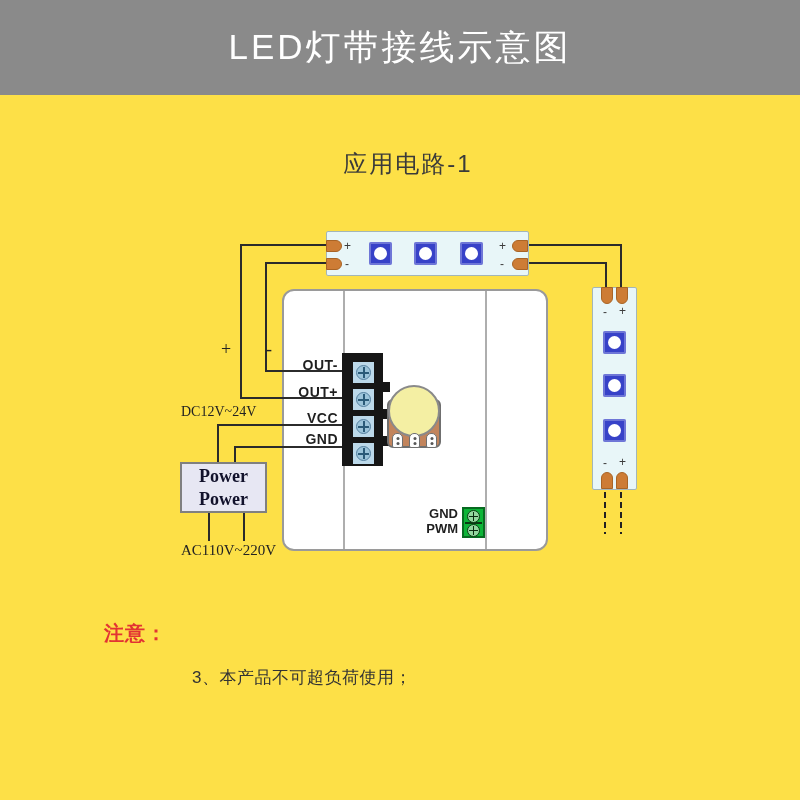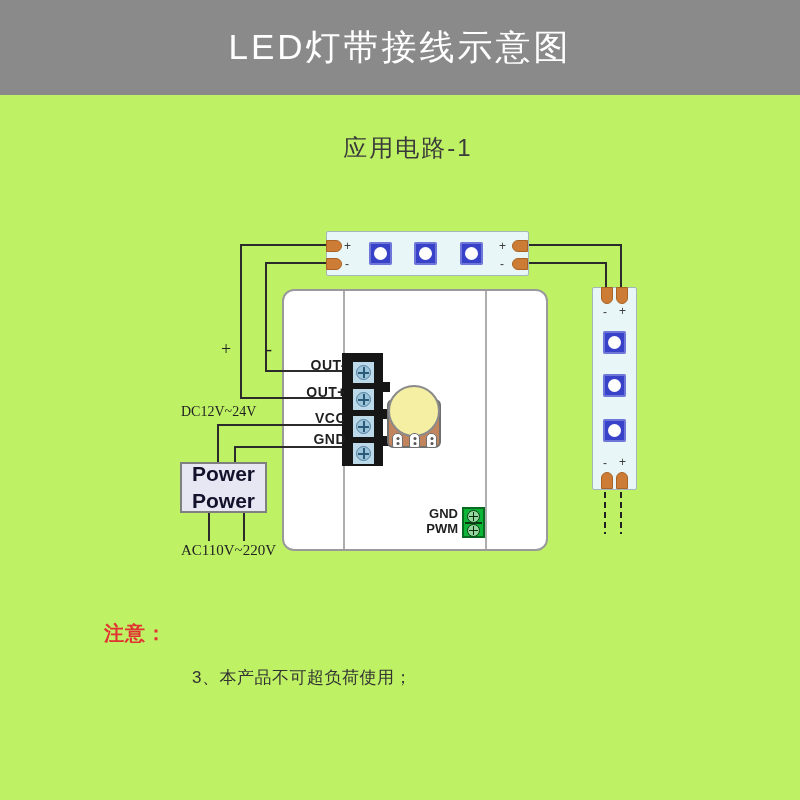--- a/index.html
+++ b/index.html
@@ -1,24 +1,24 @@
 <!DOCTYPE html>
 <html style="--header_bg: #8a8a8a; --strip_bg: #e8f6f8; --strip_border: #a3b6b8; --pad: #cd7c35; --pad_border: #a96425; --led_blue: #3742c8; --wire: #2b2b2b; --box_border: #9a9a9a; --block_black: #161616; --screw_bg: #bcd9ea; --screw_circle: #9cc4da; --pot_base: #c2845c; --pot_knob: #f4efa3; --green: #0db437; --green_border: #076b20; --ps_bg: #e7e7f3; --note_red: #e23333; --text_dark: #333333;"><head>
 <meta charset="utf-8">
 <style>
   html,body{margin:0;padding:0;background:#fff;}
-  .page{position:relative;width:800px;height:800px;background:#bef264;overflow:hidden;
+  .page{position:relative;width:800px;height:800px;background:#fde047;overflow:hidden;
         font-family:"Liberation Sans","DejaVu Sans",sans-serif;}
 
   
   .banner{position:absolute;left:0;top:0;width:800px;height:95px;
           background:var(--header_bg,#8a8a8a);display:flex;align-items:center;justify-content:center;}
   .banner h1{margin:0;font-size:35px;font-weight:normal;color:#fff;letter-spacing:3px;}
 
-  .dtitle{position:absolute;left:0;top:132px;width:100%;text-align:center;text-indent:16px;
+  .dtitle{position:absolute;left:0;top:148px;width:100%;text-align:center;text-indent:16px;
           font-size:24px;color:#3a3a3a;letter-spacing:2px;}
 
   
   .wire{position:absolute;background:var(--wire,#2b2b2b);z-index:2;}
   .hw{height:2px;} .vw{width:2px;}
   .dash{position:absolute;width:2px;z-index:2;
         background:repeating-linear-gradient(to bottom,#222 0 6px,transparent 6px 10px);}
 
   
   .strip{position:absolute;background:var(--strip_bg,#e8f6f8);
@@ -37,21 +37,21 @@
   
   .tblock{position:absolute;left:342px;top:353px;width:41px;height:113px;
           background:var(--block_black,#161616);z-index:3;}
   .tab{position:absolute;width:7px;height:10px;background:var(--block_black,#161616);z-index:3;}
   .screw{position:absolute;left:11px;width:21px;height:21px;background:var(--screw_bg,#bcd9ea);
          display:flex;align-items:center;justify-content:center;}
   .screw i{display:block;position:relative;width:15px;height:15px;border-radius:50%;
            background:var(--screw_circle,#9cc4da);border:1px solid #55809f;box-sizing:border-box;}
   .screw i::before{content:"";position:absolute;left:1px;right:1px;top:50%;height:2px;margin-top:-1px;background:#2a5a78;}
   .screw i::after{content:"";position:absolute;top:1px;bottom:1px;left:50%;width:2px;margin-left:-1px;background:#2a5a78;}
-  .tlabel{position:absolute;left:286px;width:60px;text-align:right;font-weight:bold;font-size:14px;
+  .tlabel{position:absolute;left:278px;width:60px;text-align:right;font-weight:bold;font-size:14px;
           color:#1f1f1f;z-index:3;letter-spacing:.5px;}
 
   
   .pot-base{position:absolute;left:387px;top:399px;width:54px;height:49px;background:var(--pot_base,#c2845c);
             border:2px solid #6f6f6f;border-radius:6px;box-sizing:border-box;z-index:3;}
   .pot-knob{position:absolute;left:388px;top:385px;width:52px;height:52px;border-radius:50%;
             background:var(--pot_knob,#f4efa3);border:2px solid #8a8a8a;box-sizing:border-box;z-index:4;}
   .pin{position:absolute;top:433px;width:11px;height:15px;background:#fdfdfd;border:1px solid #6f6f6f;
        border-radius:5px 5px 2px 2px;box-sizing:border-box;z-index:5;}
   .pin::before,.pin::after{content:"";position:absolute;left:50%;transform:translateX(-50%);
@@ -66,21 +66,21 @@
           border:1px solid #0a3a12;box-sizing:border-box;}
   .gscrew::before{content:"";position:absolute;left:1px;right:1px;top:50%;height:1.5px;margin-top:-0.75px;background:#0a2a10;}
   .gscrew::after{content:"";position:absolute;top:1px;bottom:1px;left:50%;width:1.5px;margin-left:-0.75px;background:#0a2a10;}
   .glabel{position:absolute;left:424px;width:34px;text-align:right;font-weight:bold;font-size:13px;
           color:#1f1f1f;z-index:3;}
 
   
   .ps{position:absolute;left:180px;top:462px;width:87px;height:51px;background:var(--ps_bg,#e7e7f3);
       border:2px solid #808080;box-sizing:border-box;display:flex;flex-direction:column;
       align-items:center;justify-content:center;z-index:3;}
-  .ps div{font-family:Liberation Sans, sans-serif;font-weight:bold;font-size:21px;
+  .ps div{font-family:Liberation Serif, serif;font-weight:bold;font-size:18px;
           line-height:1.25;color:#12122c;}
 
   .serif-label{position:absolute;font-family:"Liberation Serif","DejaVu Serif",serif;color:#222;z-index:3;}
   .pm{position:absolute;font-family:"Liberation Serif","DejaVu Serif",serif;font-size:18px;
       line-height:16px;color:#222;z-index:3;}
 
   
   .note-head{position:absolute;left:104px;top:620px;font-weight:bold;font-size:20px;
              color:var(--note_red,#e23333);letter-spacing:1px;}
   .note-line{position:absolute;font-size:17px;color:var(--text_dark,#333);letter-spacing:.5px;}

